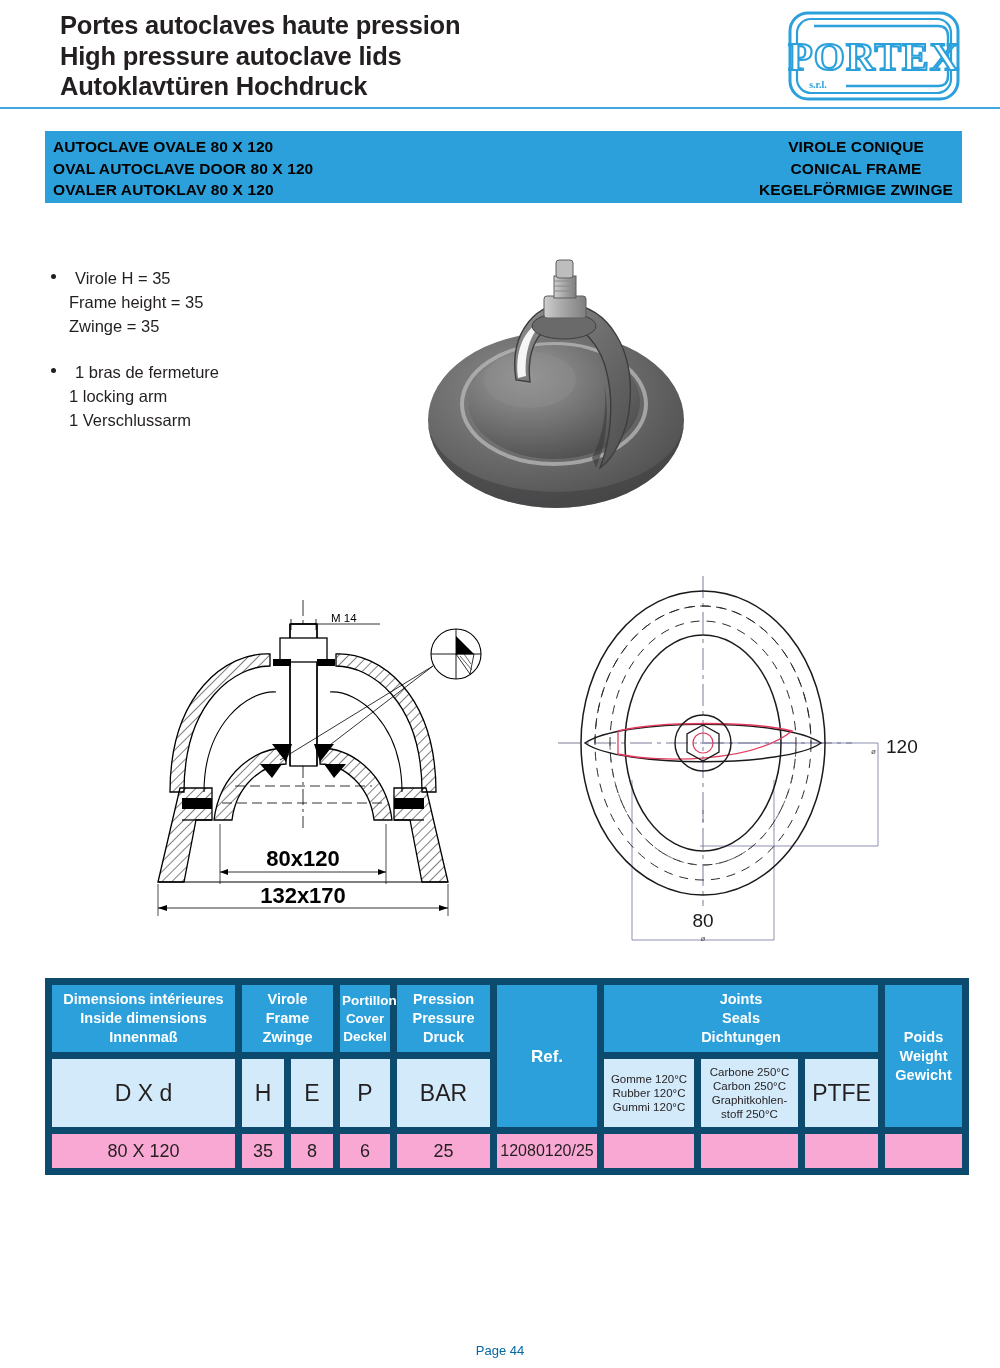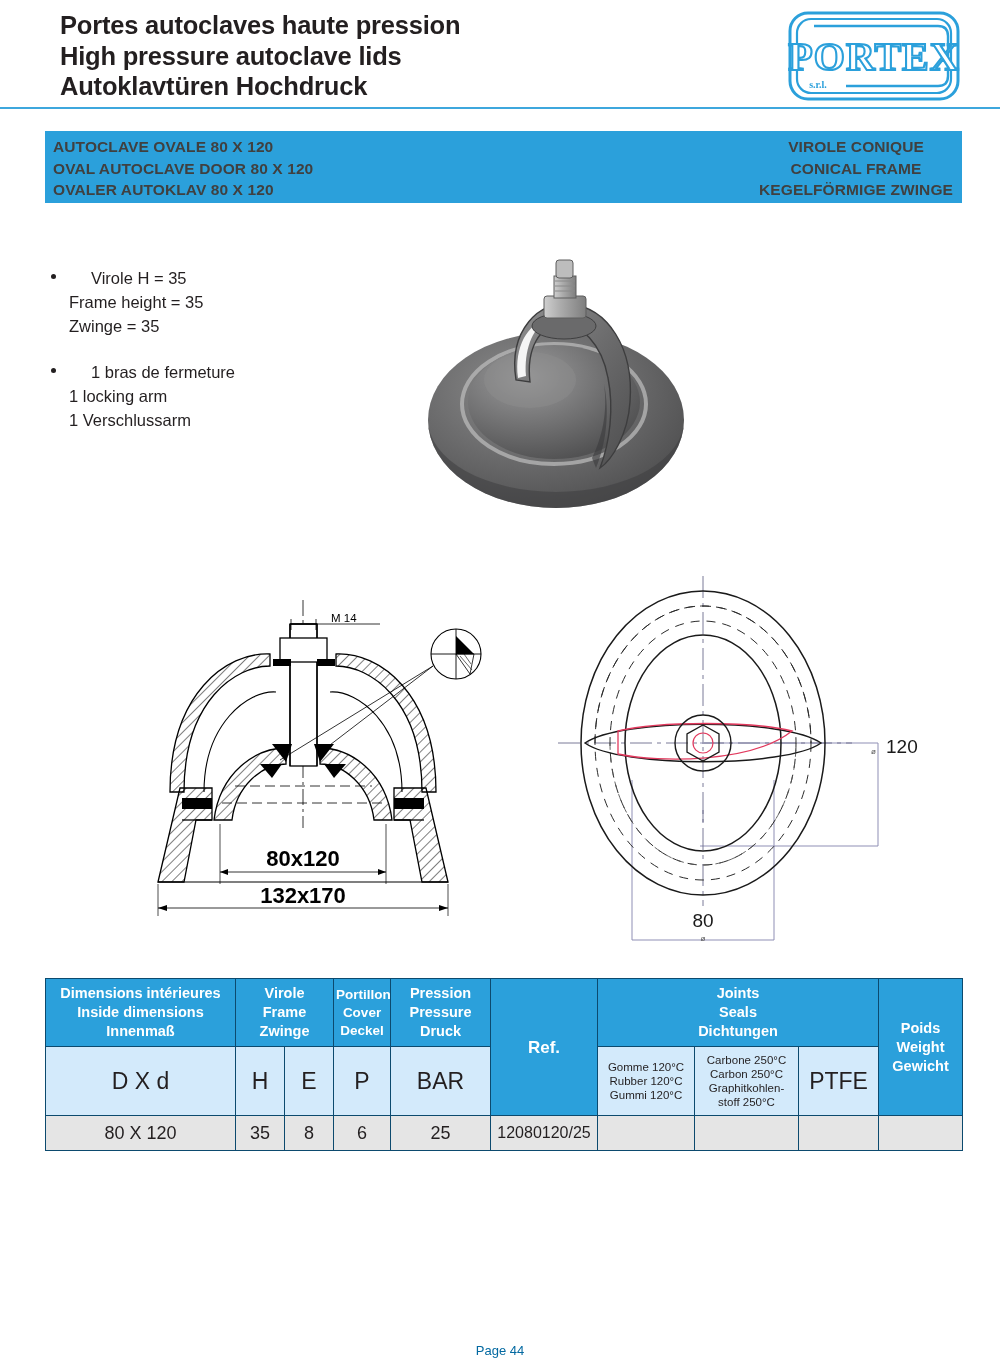--- a/index.html
+++ b/index.html
@@ -53,21 +53,21 @@
   }
 
   
   #title-band {
     position: absolute;
     left: 45px;
     top: 131px;
     width: 917px;
     height: 72px;
     background: #2ba0db;
-    color: #404040;
+    color: #000000;
   }
   #title-band .band-left {
     position: absolute;
     left: 8px;
     top: 5px;
   }
   #title-band .band-right {
     position: absolute;
     right: 9px;
     top: 5px;
@@ -101,21 +101,21 @@
     height: 5px;
     border-radius: 50%;
     background: #231f20;
   }
   #bullets .bullet-line {
     font-size: 16.5px;
     line-height: 24px;
     color: #231f20;
     white-space: nowrap;
   }
-  #bullets .bullet-line.first { padding-left: 6px; margin-left: 16px; }
+  #bullets .bullet-line.first { padding-left: 6px; }
 
   
   #photo {
     position: absolute;
     left: 404px;
     top: 252px;
     width: 312px;
     height: 278px;
   }
   #photo svg { display: block; }
@@ -140,21 +140,21 @@
   
   #spec-table {
     position: absolute;
     left: 45px;
     top: 978px;
     width: 917px;
     border-collapse: collapse;
     table-layout: fixed;
   }
   #spec-table td {
-    border: 1px solid #0c4a6e;
+    border: 7px solid #0c4a6e;
     text-align: center;
     vertical-align: middle;
     padding: 0;
   }
   #spec-table td.hdr {
     background: #2ba0db;
     color: #ffffff;
     font-weight: bold;
     font-size: 14.5px;
     line-height: 19px;
@@ -170,21 +170,21 @@
     color: #231f20;
     font-size: 23px;
     height: 62px;
   }
   #spec-table td.sub.tiny {
     font-size: 11.5px;
     line-height: 14px;
     padding: 3px 2px;
   }
   #spec-table td.val {
-    background: #e5e5e5;
+    background: #f9a8d4;
     color: #231f20;
     font-size: 18px;
     height: 34px;
   }
   #spec-table td.val.ref {
     font-size: 16px;
   }
   .hline { display: block; }
 
   

